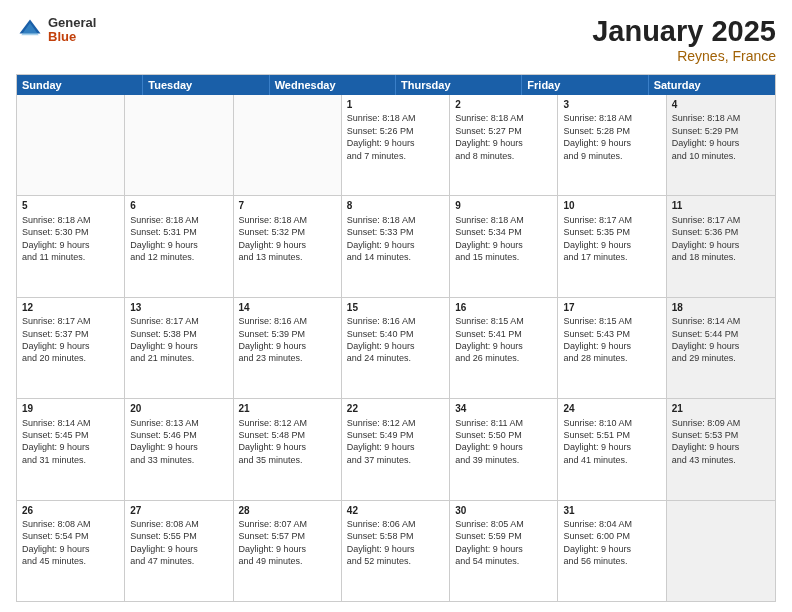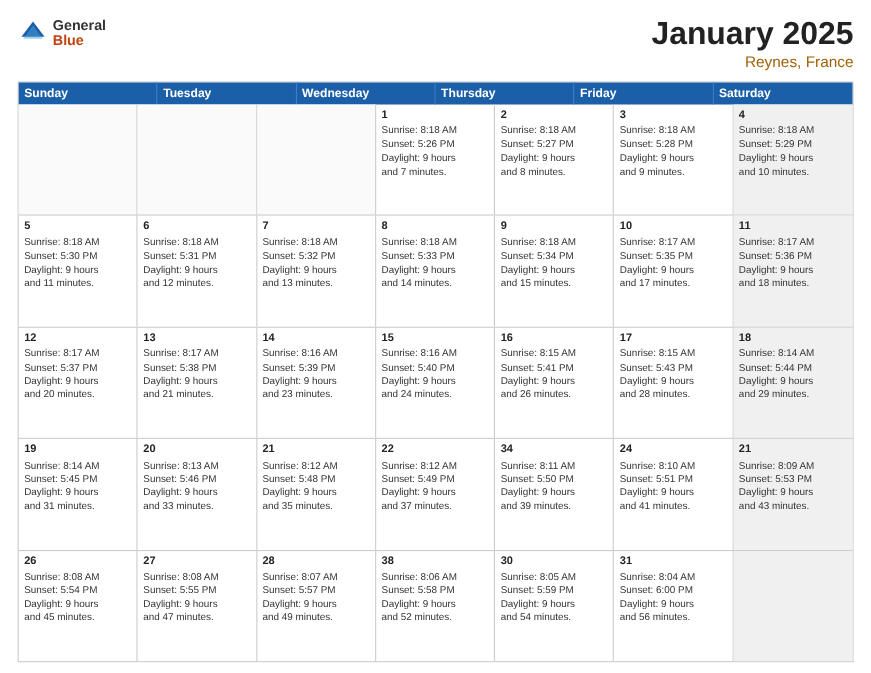--- a/index.html
+++ b/index.html
@@ -257,21 +257,21 @@
           </div>
           <div class="cal-cell">
             <div class="day-num">27</div>
             <div class="cell-text">Sunrise: 8:08 AM<br>Sunset: 5:55 PM<br>Daylight: 9 hours<br>and 47 minutes.</div>
           </div>
           <div class="cal-cell">
             <div class="day-num">28</div>
             <div class="cell-text">Sunrise: 8:07 AM<br>Sunset: 5:57 PM<br>Daylight: 9 hours<br>and 49 minutes.</div>
           </div>
           <div class="cal-cell">
-            <div class="day-num">38</div>
+            <div class="day-num">42</div>
             <div class="cell-text">Sunrise: 8:06 AM<br>Sunset: 5:58 PM<br>Daylight: 9 hours<br>and 52 minutes.</div>
           </div>
           <div class="cal-cell">
             <div class="day-num">30</div>
             <div class="cell-text">Sunrise: 8:05 AM<br>Sunset: 5:59 PM<br>Daylight: 9 hours<br>and 54 minutes.</div>
           </div>
           <div class="cal-cell">
             <div class="day-num">31</div>
             <div class="cell-text">Sunrise: 8:04 AM<br>Sunset: 6:00 PM<br>Daylight: 9 hours<br>and 56 minutes.</div>
           </div>

